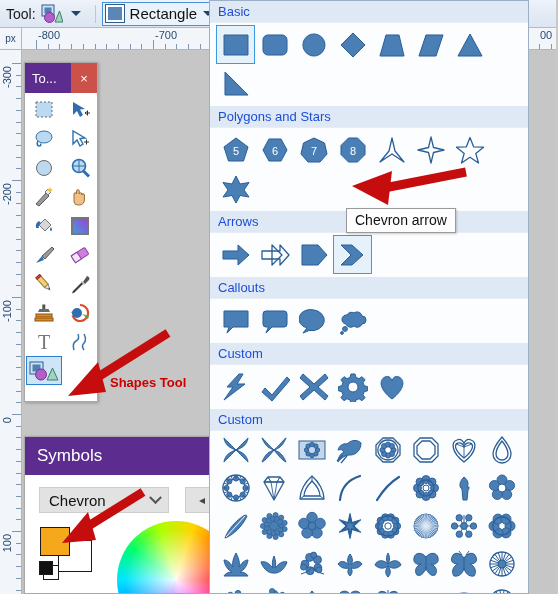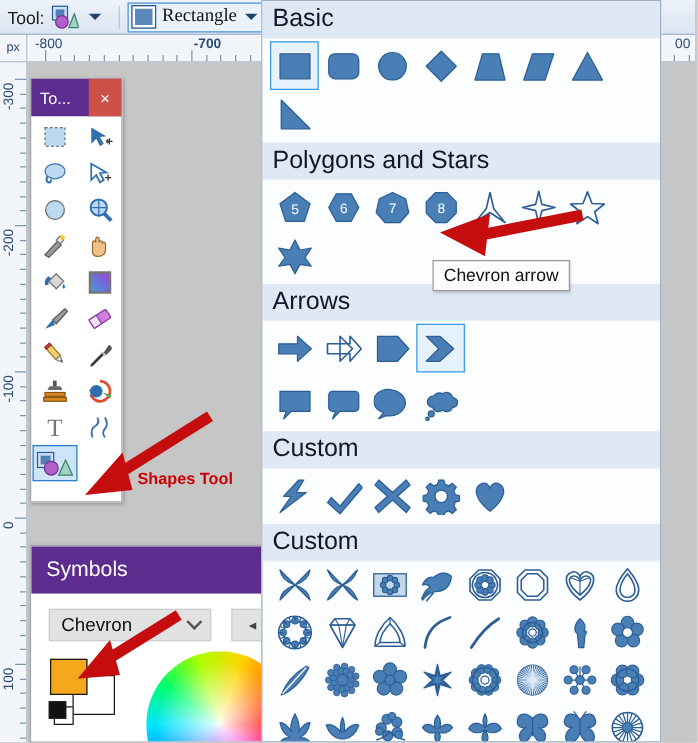--- a/index.html
+++ b/index.html
@@ -41,21 +41,20 @@
   }
   .tb-sep {
     width: 1px; height: 18px; background: #b9c8d8; margin: 0 6px;
   }
   .tb-combo {
     display: flex; align-items: center;
     height: 24px;
     background: #eaf2fb;
     border: 1px solid #4a90d9;
     padding: 0 4px 0 3px;
-    font-family: Liberation Serif, serif;
   }
   .tb-combo .sq {
     width: 18px; height: 17px;
     background: #5b87b8;
     border: 2px solid #fff;
     outline: 1px solid #2f5c8d;
     margin-right: 6px;
   }
   .tb-combo .txt { font-size: 15px; color: #111; margin-right: 6px; }
 
@@ -133,21 +132,21 @@
   .shapes-panel {
     position: absolute; left: 209px; top: 0px;
     width: 320px; height: 594px;
     background: #fcfdfe;
     border: 1px solid #9bb0c7;
     overflow: hidden;
     z-index: 40;
   }
   .sec-head {
     background: #dfe9f5;
-    font-size: 20px; color: #0f172a;
+    font-size: 13px; color: #1d4ed8;
     padding: 3px 0 3px 8px;
     border-bottom: 1px solid #e8eef6;
   }
   .sec-row {
     display: flex; padding: 2px 2px 3px 6px; background: #fcfdfe;
     flex-wrap: wrap;
   }
   .scell {
     width: 39px; height: 39px;
     display: flex; align-items: center; justify-content: center;
@@ -310,22 +309,22 @@
       <div class="tickh" style="left: 423.5px; height: 5px;"></div>
       <div class="tickh" style="left: 435.2px; height: 5px;"></div>
       <div class="tickh" style="left: 446.9px; height: 5px;"></div>
       <div class="tickh" style="left: 458.6px; height: 5px;"></div>
       <div class="tickh" style="left: 470.3px; height: 5px;"></div>
       <div class="tickh" style="left: 482px; height: 9px;"></div>
       <div class="tickh" style="left: 493.7px; height: 5px;"></div>
       <div class="tickh" style="left: 505.4px; height: 5px;"></div>
       <div class="tickh" style="left: 517.1px; height: 5px;"></div>
       <div class="tickh" style="left: 528.8px; height: 5px;"></div>
-      <div class="rlabh" style="left: 6px;">-800</div>
-      <div class="rlabh" style="left: 133px; font-weight: bold;">-700</div>
+      <div class="rlabh" style="left: 16px;">-800</div>
+      <div class="rlabh" style="left: 133px;">-700</div>
       <div class="rlabh" style="left: 518px;">00</div>
     </div>
   <div class="ruler-v" id="rv">
       <div class="tickv" style="top: 13px; width: 9px;"></div>
       <div class="tickv" style="top: 24.7px; width: 5px;"></div>
       <div class="tickv" style="top: 36.4px; width: 5px;"></div>
       <div class="tickv" style="top: 48.1px; width: 5px;"></div>
       <div class="tickv" style="top: 59.8px; width: 5px;"></div>
       <div class="tickv" style="top: 71.5px; width: 5px;"></div>
       <div class="tickv" style="top: 83.2px; width: 5px;"></div>
@@ -660,20 +659,21 @@
             <path d="M3 5 H19 L28 15 L19 25 H3 Z" fill="#4a7fb5" stroke="#2c5e96" stroke-width="1" stroke-linejoin="round"></path>
           </svg>
         </div>
         <div class="scell sel">
           <svg width="30" height="30" viewBox="0 0 30 30">
             <path d="M3 5 H14 L25 15 L14 25 H3 L13 15 Z" fill="#4a7fb5" stroke="#f4f8fc" stroke-width="2.6" stroke-linejoin="round"></path>
             <path d="M3 5 H14 L25 15 L14 25 H3 L13 15 Z" fill="#4a7fb5" stroke="#2c5e96" stroke-width="1" stroke-linejoin="round"></path>
           </svg>
         </div>
       </div>
+      <div class="sec-head">Callouts</div>
       <div class="sec-row">
         <div class="scell">
           <svg width="30" height="30" viewBox="0 0 30 30">
             <path d="M3 5 H27 V21 H12 L6 27 L8 21 H3 Z" fill="#4a7fb5" stroke="#f4f8fc" stroke-width="2.6" stroke-linejoin="round"></path>
             <path d="M3 5 H27 V21 H12 L6 27 L8 21 H3 Z" fill="#4a7fb5" stroke="#2c5e96" stroke-width="1" stroke-linejoin="round"></path>
           </svg>
         </div>
         <div class="scell">
           <svg width="30" height="30" viewBox="0 0 30 30">
             <path d="M6 5 H24 a3 3 0 0 1 3 3 V18 a3 3 0 0 1 -3 3 H12 L6 27 L8.5 21 H6 a3 3 0 0 1 -3 -3 V8 a3 3 0 0 1 3 -3 Z" fill="#4a7fb5" stroke="#f4f8fc" stroke-width="2.6" stroke-linejoin="round"></path>

